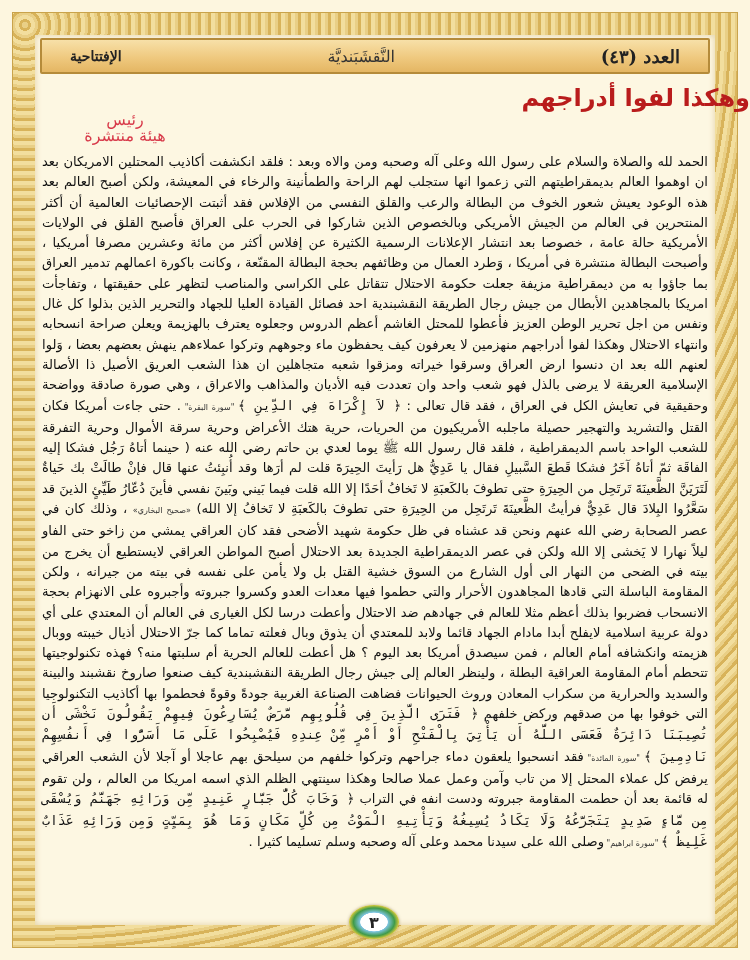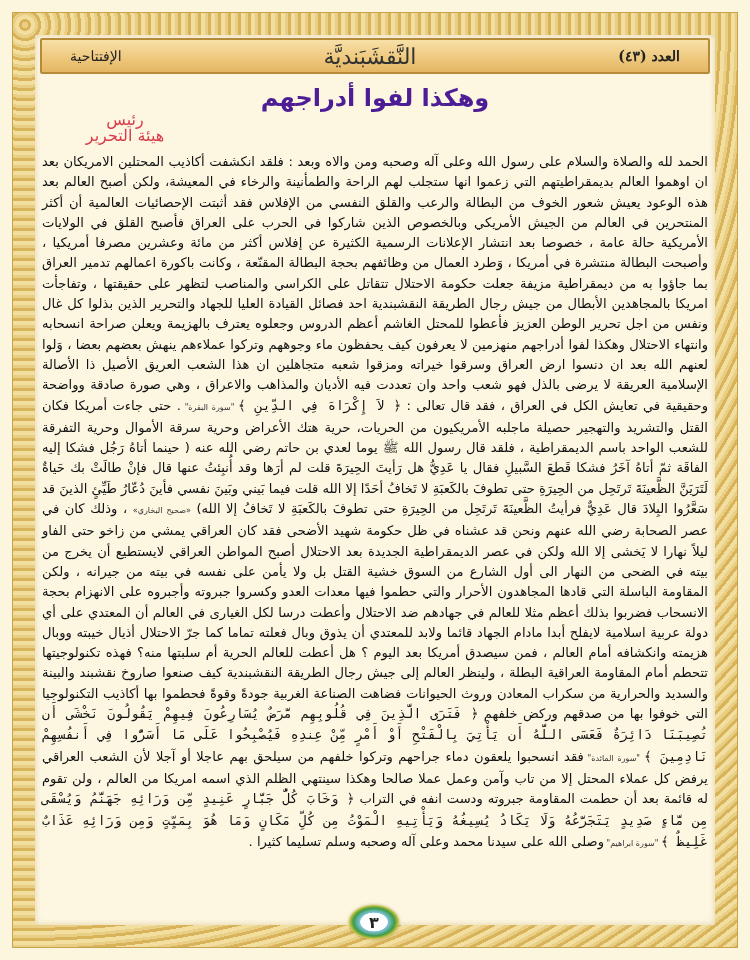--- a/index.html
+++ b/index.html
@@ -25,32 +25,32 @@
     position: absolute; left: 40px; top: 38px; width: 670px; height: 36px;
     background: linear-gradient(#f7e0a8, #efc97f 55%, #e4b663);
     border: 2px solid #b58b3a;
     border-radius: 2px;
     box-sizing: border-box;
     display: flex; align-items: center; justify-content: space-between;
     padding: 0 28px;
     direction: rtl;
   }
   .header-bar .issue {
+    font-family: "DejaVu Serif", serif; font-size: 18px; color: #222; font-weight: bold;
+  }
+  .header-bar .mag {
+    font-family: "DejaVu Serif", serif; font-size: 16px; color: #333;
+  }
+  .header-bar .section {
     font-family: "DejaVu Serif", serif; font-size: 14px; color: #222; font-weight: bold;
   }
-  .header-bar .mag {
-    font-family: "DejaVu Serif", serif; font-size: 22px; color: #333;
-  }
-  .header-bar .section {
-    font-family: "DejaVu Serif", serif; font-size: 14px; color: #222; font-weight: normal;
-  }
   .title {
-    position: absolute; left: 0; right: 0; top: 84px; text-align: center;
+    position: absolute; left: 0; right: 0; top: 84px; 
     font-family: "DejaVu Sans", sans-serif; font-size: 24px; font-weight: bold;
-    color: #4c1d95; direction: rtl;
+    color: #b91c1c; direction: rtl;
   }
   .author {
     position: absolute; left: 80px; top: 112px; width: 90px; text-align: center;
     color: #d83a4a; font-family: "DejaVu Serif", serif; font-size: 16px; line-height: 16px;
     direction: rtl;
   }
   .body-text {
     position: absolute; left: 42px; top: 152px; width: 666px;
     direction: rtl; text-align: justify; text-align-last: right;
     font-family: "DejaVu Sans", sans-serif; font-size: 13.1px; line-height: 20.3px;
@@ -77,20 +77,20 @@
 <div class="header-bar">
   <span class="issue">العدد (٤٣)</span>
   <span class="mag">النَّقشَبَنديَّة</span>
   <span class="section">الإفتتاحية</span>
 </div>
 
 <div class="title">وهكذا لفوا أدراجهم</div>
 
 <div class="author">
   <div>رئيس</div>
-  <div>هيئة التحرير</div>
+  <div>هيئة منتشرة</div>
 </div>
 
 <div class="body-text"><span>الحمد لله والصلاة والسلام على رسول الله وعلى آله وصحبه ومن والاه وبعد : فلقد انكشفت أكاذيب المحتلين الامريكان بعد ان اوهموا العالم بديمقراطيتهم التي زعموا انها ستجلب لهم الراحة والطمأنينة والرخاء في المعيشة، ولكن أصبح العالم بعد هذه الوعود يعيش شعور الخوف من البطالة والرعب والقلق النفسي من الإفلاس فقد أثبتت الإحصائيات العالمية أن أكثر المنتحرين في العالم من الجيش الأمريكي وبالخصوص الذين شاركوا في الحرب على العراق فأصبح القلق في الولايات الأمريكية حالة عامة ، خصوصا بعد انتشار الإعلانات الرسمية الكثيرة عن إفلاس أكثر من مائة وعشرين مصرفا أمريكيا ، وأصبحت البطالة منتشرة في أمريكا ، وَطرد العمال من وظائفهم بحجة البطالة المقنّعة ، وكانت باكورة اعمالهم تدمير العراق بما جاؤوا به من ديمقراطية مزيفة جعلت حكومة الاحتلال تتقاتل على الكراسي والمناصب لتظهر على حقيقتها ، وتفاجأت امريكا بالمجاهدين الأبطال من جيش رجال الطريقة النقشبندية احد فصائل القيادة العليا للجهاد والتحرير الذين بذلوا كل غال ونفس من اجل تحرير الوطن العزيز فأعطوا للمحتل الغاشم أعظم الدروس وجعلوه يعترف بالهزيمة ويعلن صراحة انسحابه وانتهاء الاحتلال وهكذا لفوا أدراجهم منهزمين لا يعرفون كيف يحفظون ماء وجوههم وتركوا عملاءهم ينهش بعضهم بعضا ، وَلوا لعنهم الله بعد ان دنسوا ارض العراق وسرقوا خيراته ومزقوا شعبه متجاهلين ان هذا الشعب العريق الأصيل ذا الأصالة الإسلامية العريقة لا يرضى بالذل فهو شعب واحد وان تعددت فيه الأديان والمذاهب والاعراق ، وهي صورة صادقة وواضحة وحقيقية في تعايش الكل في العراق ، فقد قال تعالى : </span><span class="quote">﴿ لاَ إِكْرَاهَ فِي الدِّينِ ﴾</span><span class="ref"> "سورة البقرة" </span><span>. حتى جاءت أمريكا فكان القتل والتشريد والتهجير حصيلة ماجلبه الأمريكيون من الحريات، حرية هتك الأعراض وحرية سرقة الأموال وحرية التفرقة للشعب الواحد باسم الديمقراطية ، فلقد قال رسول الله ﷺ يوما لعدي بن حاتم رضي الله عنه ( حينما أتاهُ رَجُل فشكا إليه الفاقَة ثمّ أتاهُ آخَرُ فشكا قَطعَ السَّبيلِ فقال يا عَدِيُّ هل رَأيتَ الحِيرَةَ قلت لم أرَها وقد أُنبِئتُ عنها قال فإنْ طالَتْ بك حَياةٌ لَتَرَيَنَّ الظَّعينَةَ تَرتَحِل من الحِيرَةِ حتى تطوفَ بالكَعبَةِ لا تَخافُ أحَدًا إلا الله قلت فيما بَيني وبَينَ نفسي فأينَ دُعّارُ طَيِّئٍ الذينَ قد سَعَّرُوا البِلادَ قال عَدِيٌّ فرأيتُ الظَّعينَةَ تَرتَحِل من الحِيرَةِ حتى تطوفَ بالكَعبَةِ لا تَخافُ إلا الله) </span><span class="ref">«صحيح البخاري»</span><span> ، وذلك كان في عصر الصحابة رضي الله عنهم ونحن قد عشناه في ظل حكومة شهيد الأضحى فقد كان العراقي يمشي من زاخو حتى الفاو ليلاً نهارا لا يَخشى إلا الله ولكن في عصر الديمقراطية الجديدة بعد الاحتلال أصبح المواطن العراقي لايستطيع أن يخرج من بيته في الضحى من النهار الى أول الشارع من السوق خشية القتل بل ولا يأمن على نفسه في بيته من جيرانه ، ولكن المقاومة الباسلة التي قادها المجاهدون الأحرار والتي حطموا فيها معدات العدو وكسروا جبروته وأجبروه على الانهزام بحجة الانسحاب فضربوا بذلك أعظم مثلا للعالم في جهادهم ضد الاحتلال وأعطت درسا لكل الغيارى في العالم أن المعتدي على أي دولة عربية اسلامية لايفلح أبدا مادام الجهاد قائما ولابد للمعتدي أن يذوق وبال فعلته تماما كما جرّ الاحتلال أذيال خيبته ووبال هزيمته وانكشافه أمام العالم ، فمن سيصدق أمريكا بعد اليوم ؟ هل أعطت للعالم الحرية أم سلبتها منه؟ فهذه تكنولوجيتها تتحطم أمام المقاومة العراقية البطلة ، ولينظر العالم إلى جيش رجال الطريقة النقشبندية كيف صنعوا صاروخ نقشبند والبينة والسديد والحرارية من سكراب المعادن وروث الحيوانات فضاهت الصناعة الغربية جودةً وقوةً فحطموا بها أكاذيب التكنولوجيا التي خوفوا بها من صدقهم وركض خلفهم </span><span class="quote">﴿ فَتَرَى الَّذِينَ فِي قُلُوبِهِم مَّرَضٌ يُسَارِعُونَ فِيهِمْ يَقُولُونَ نَخْشَى أَن تُصِيبَنَا دَائِرَةٌ فَعَسَى اللَّهُ أَن يَأْتِيَ بِالْفَتْحِ أَوْ أَمْرٍ مِّنْ عِندِهِ فَيُصْبِحُوا عَلَى مَا أَسَرُّوا فِي أَنفُسِهِمْ نَادِمِينَ ﴾</span><span class="ref"> "سورة المائدة" </span><span>فقد انسحبوا يلعقون دماء جراحهم وتركوا خلفهم من سيلحق بهم عاجلا أو آجلا لأن الشعب العراقي يرفض كل عملاء المحتل إلا من تاب وآمن وعمل عملا صالحا وهكذا سينتهي الظلم الذي اسمه امريكا من العالم ، ولن تقوم له قائمة بعد أن حطمت المقاومة جبروته ودست انفه في التراب </span><span class="quote">﴿ وَخَابَ كُلُّ جَبَّارٍ عَنِيدٍ مِّن وَرَائِهِ جَهَنَّمُ وَيُسْقَى مِن مَّاءٍ صَدِيدٍ يَتَجَرَّعُهُ وَلَا يَكَادُ يُسِيغُهُ وَيَأْتِيهِ الْمَوْتُ مِن كُلِّ مَكَانٍ وَمَا هُوَ بِمَيِّتٍ وَمِن وَرَائِهِ عَذَابٌ غَلِيظٌ ﴾</span><span class="ref"> "سورة ابراهيم" </span><span>وصلى الله على سيدنا محمد وعلى آله وصحبه وسلم تسليما كثيرا .</span></div>
 
 <div class="page-badge">
   <span>٣</span>
 </div>
 
 </body></html>

